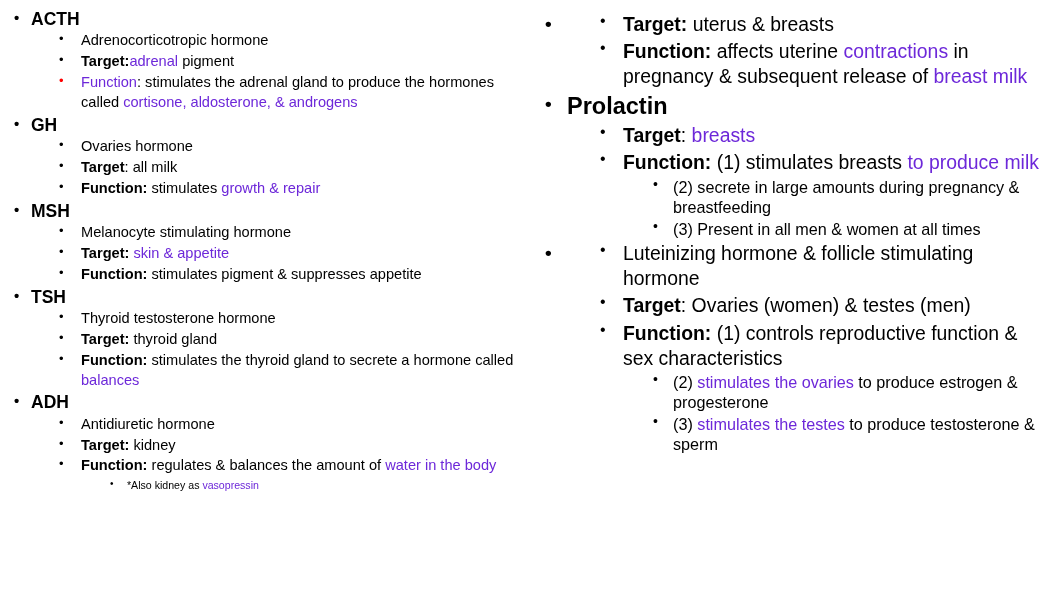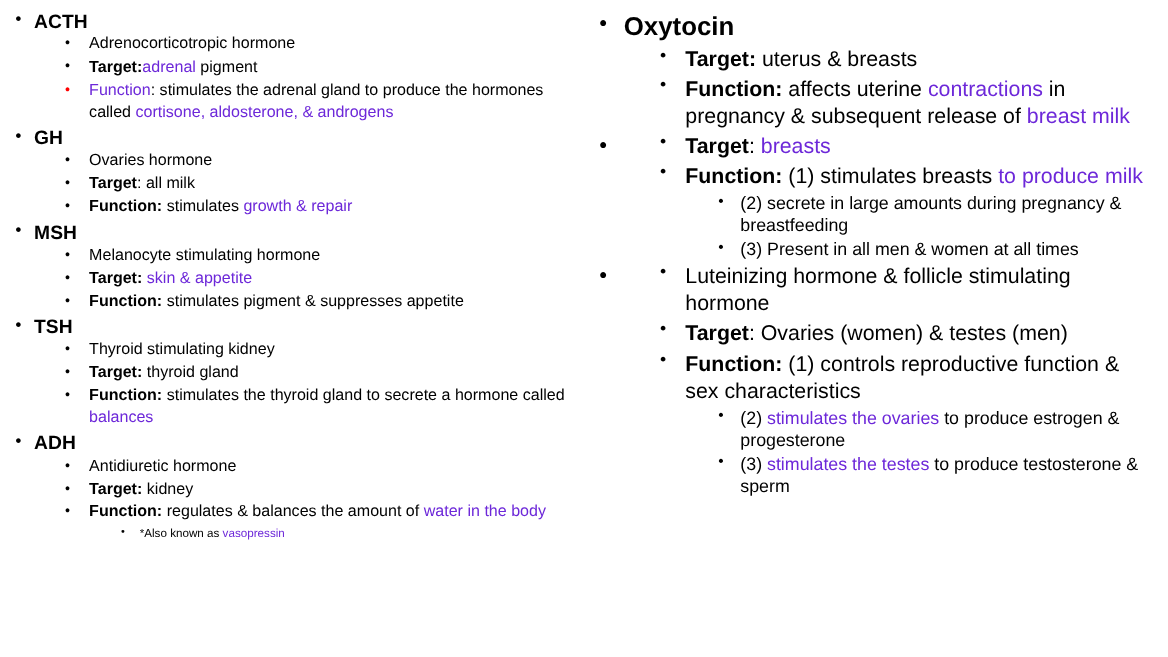--- a/index.html
+++ b/index.html
@@ -205,21 +205,21 @@
         </span>
       </li>
 
       <li class="item section">
         <span class="bullet">•</span>
         <span class="body">
           <span>TSH</span>
           <ul class="lvl l2">
             <li class="item">
               <span class="bullet">•</span>
-              <span class="body"><span>Thyroid stimulating kidney</span></span>
+              <span class="body"><span>Thyroid testosterone hormone</span></span>
             </li>
             <li class="item">
               <span class="bullet">•</span>
               <span class="body"><span class="b">Target:</span><span> thyroid gland</span></span>
             </li>
             <li class="item">
               <span class="bullet">•</span>
               <span class="body"><span class="b">Function:</span><span> stimulates the thyroid gland to secrete a hormone called </span><span class="red">balances</span></span>
             </li>
           </ul>
@@ -238,55 +238,55 @@
             <li class="item">
               <span class="bullet">•</span>
               <span class="body"><span class="b">Target:</span><span> kidney</span></span>
             </li>
             <li class="item">
               <span class="bullet">•</span>
               <span class="body"><span class="b">Function:</span><span> regulates &amp; balances the amount of </span><span class="red">water in the body</span>
                 <ul class="lvl l3">
                   <li class="item">
                     <span class="bullet">•</span>
-                    <span class="body"><span>*Also known as </span><span class="red">vasopressin</span></span>
+                    <span class="body"><span>*Also kidney as </span><span class="red">vasopressin</span></span>
                   </li>
                 </ul>
               </span>
             </li>
           </ul>
         </span>
       </li>
 
     </ul>
   </div>
 
   <div class="column column-right">
     <ul class="lvl l1">
 
       <li class="item section">
         <span class="bullet">•</span>
         <span class="body">
-          <span>Oxytocin</span>
           <ul class="lvl l2">
             <li class="item">
               <span class="bullet">•</span>
               <span class="body"><span class="b">Target:</span><span> uterus &amp; breasts</span></span>
             </li>
             <li class="item">
               <span class="bullet">•</span>
               <span class="body"><span class="b">Function:</span><span> affects uterine </span><span class="red">contractions</span><span> in pregnancy &amp; subsequent release of </span><span class="red">breast milk</span></span>
             </li>
           </ul>
         </span>
       </li>
 
       <li class="item section">
         <span class="bullet">•</span>
         <span class="body">
+          <span>Prolactin</span>
           <ul class="lvl l2">
             <li class="item">
               <span class="bullet">•</span>
               <span class="body"><span class="b">Target</span><span>: </span><span class="red">breasts</span></span>
             </li>
             <li class="item">
               <span class="bullet">•</span>
               <span class="body"><span class="b">Function:</span><span> (1) stimulates breasts </span><span class="red">to produce milk</span>
                 <ul class="lvl l3">
                   <li class="item">

